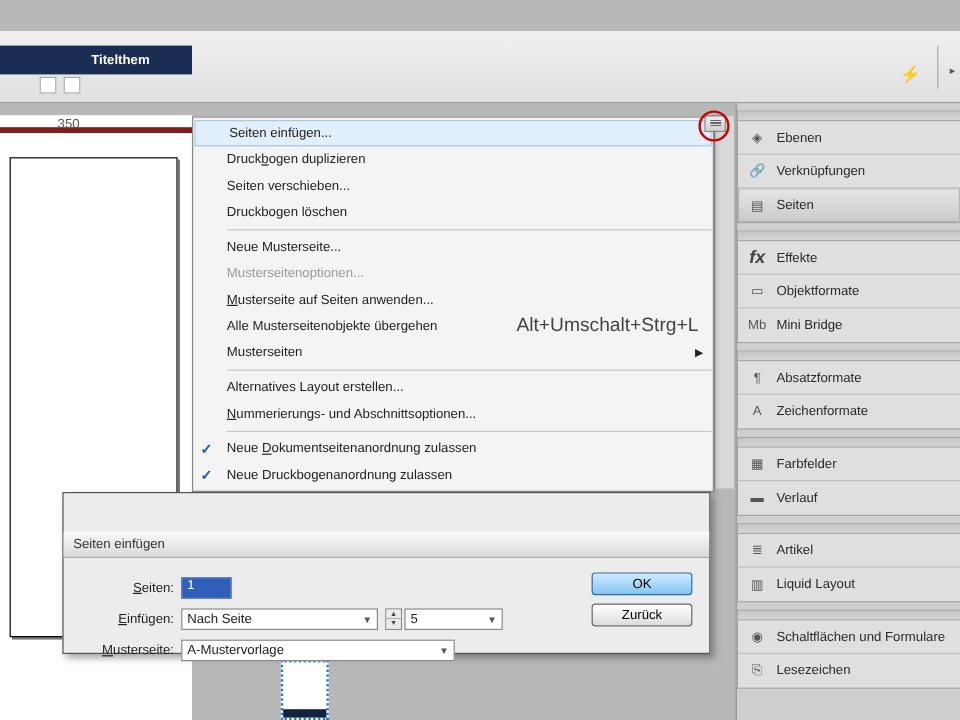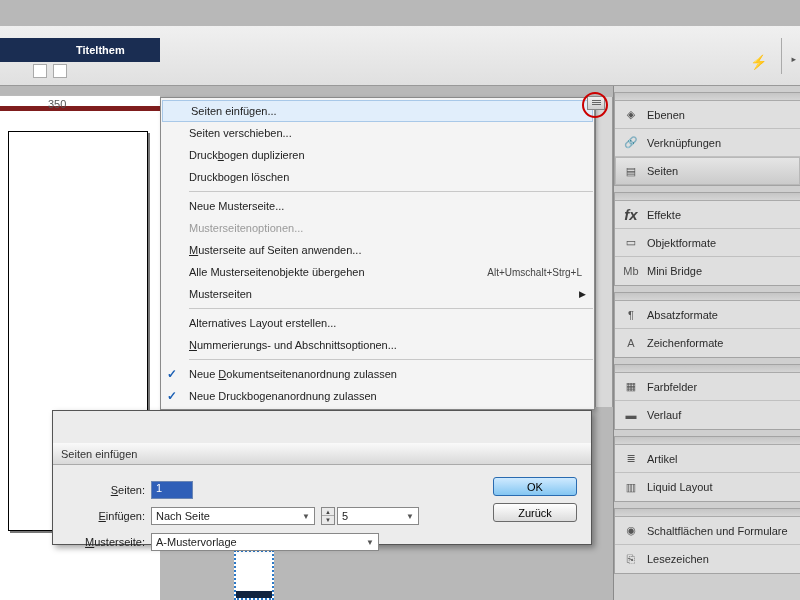--- a/index.html
+++ b/index.html
@@ -35,21 +35,21 @@
 .panel-menu-btn { position:absolute; top:96px; right:195px; width:18px; height:14px; background:linear-gradient(#f0f0f0,#d0d0d0); border:1px solid #888; z-index:40; display:flex; align-items:center; justify-content:center;}
 .panel-menu-btn span{ width:9px;height:7px; background:linear-gradient(#666 1px,transparent 1px,transparent 2px,#666 2px,#666 3px,transparent 3px,transparent 4px,#666 4px,#666 5px,transparent 5px);}
 
 
 .context-menu { position:absolute; top:97px; left:160px; width:435px; background:#f4f4f4; border:1px solid #8a8a8a; box-shadow:2px 2px 4px rgba(0,0,0,0.25); z-index:30; padding:2px 0;}
 .menu-row { position:relative; height:22px; display:flex; align-items:center; padding-left:28px; padding-right:12px; color:#222;}
 .menu-row.hi { background:#e1eefb; border:1px solid #a8c8e8; margin:0 1px;align-items:center;}
 .menu-row.disabled { color:#9a9a9a;}
 .menu-sep { height:1px; background:#c8c8c8; margin:3px 1px 3px 28px;}
 .menu-check { position:absolute; left:6px; color:#1a5fb4; font-size:12px; font-weight:bold;}
-.menu-shortcut { margin-left:auto; color:#444; font-size:10px;}
+.menu-shortcut { margin-left:auto; color:#444; font-size:16px;}
 .menu-arrow { position:absolute; right:8px; font-size:9px; color:#222;}
 .mn u{ text-decoration: underline; }
 
 
 .right-panels { position:absolute; top:86px; right:0; width:187px; bottom:0; background:#cfcfcf; border-left:1px solid #8a8a8a;}
 .panel-group { margin-top:6px; background: #dfdfdf; border:1px solid #a3a3a3; border-right:none; }
 .panel-item { height:28px; display:flex; align-items:center; gap:8px; padding-left:8px; border-bottom:1px solid #c0c0c0; color:#2a2a2a; }
 .panel-item:last-child { border-bottom:none; }
 .panel-item.active { background:linear-gradient(#e6e6e6,#cacaca); box-shadow: inset 0 0 0 1px #b8b8b8; font-weight: normal; }
 .panel-icon { width:16px; height:16px; display:flex; align-items:center; justify-content:center; font-size:11px; color:#555;}
@@ -131,24 +131,24 @@
 <div class="panel-menu-btn">
     <span></span>
   </div>
 <div class="red-circle"></div>
 
 <div class="context-menu">
     <div class="menu-row hi">
       <span class="mn">Seiten einfügen...</span>
     </div>
     <div class="menu-row">
+      <span class="mn">Druck<u>b</u>ogen duplizieren</span>
+    </div>
+    <div class="menu-row">
       <span class="mn">Seiten verschieben...</span>
-    </div>
-    <div class="menu-row">
-      <span class="mn">Druck<u>b</u>ogen duplizieren</span>
     </div>
     <div class="menu-row">
       <span class="mn">Druckbogen löschen</span>
     </div>
     <div class="menu-sep"></div>
     <div class="menu-row">
       <span class="mn">Neue Musterseite...</span>
     </div>
     <div class="menu-row disabled">
       <span class="mn">Musterseitenoptionen...</span>

